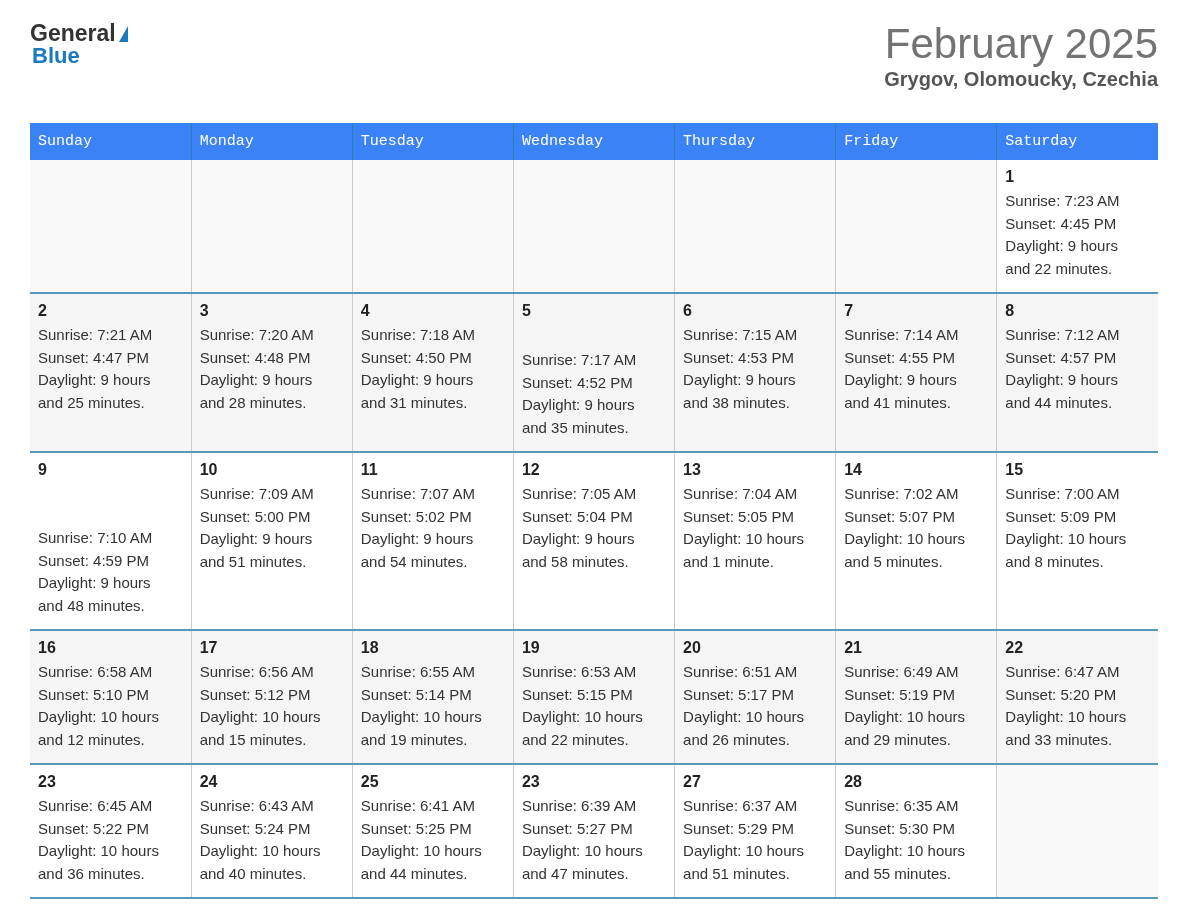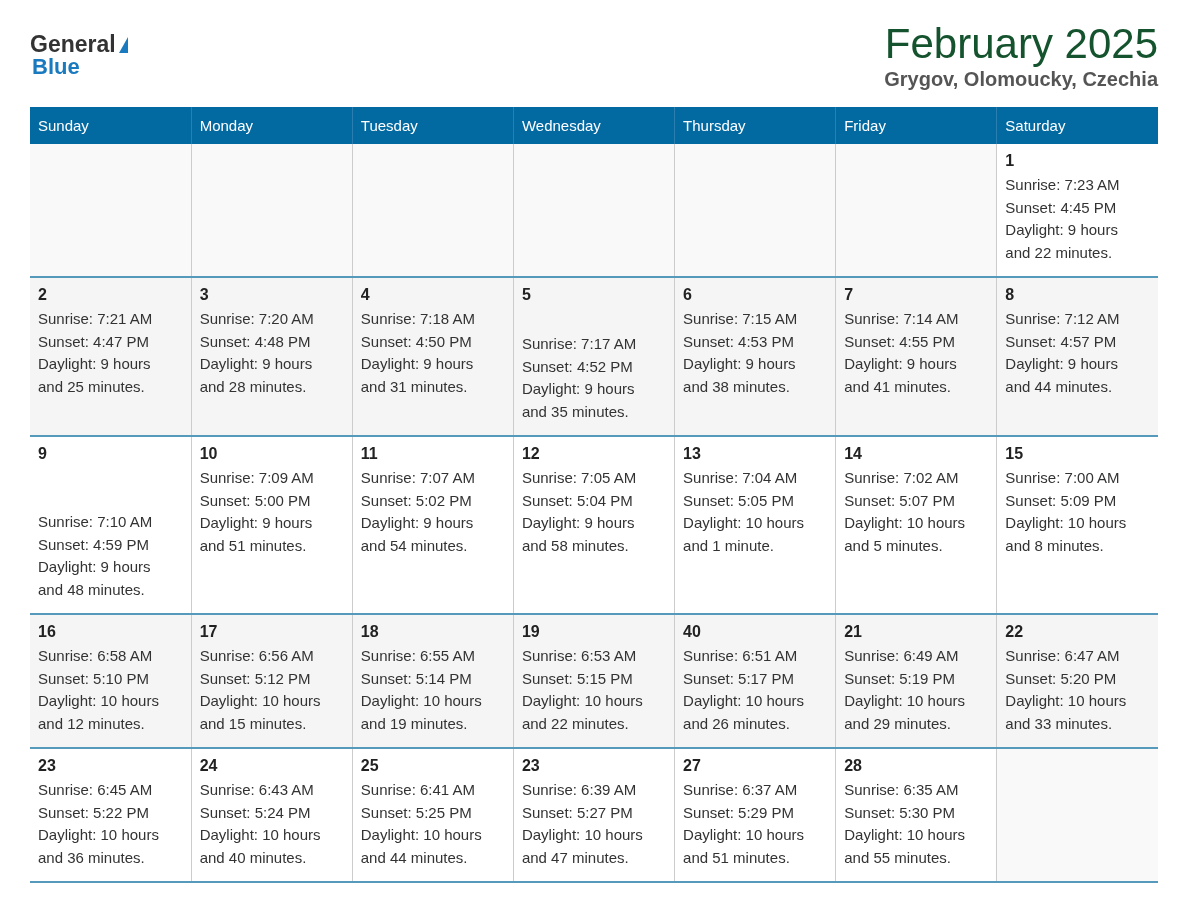--- a/index.html
+++ b/index.html
@@ -5,22 +5,22 @@
     * { box-sizing: border-box; margin: 0; padding: 0; }
     body {
       font-family: Arial, Helvetica, sans-serif;
       background: #fff;
       color: #333;
       padding: 20px 30px;
     }
     .header {
       display: flex;
       justify-content: space-between;
-      align-items: center;
-      margin-bottom: 16px;
+      align-items: flex-start;
+      margin-bottom: 32px;
     }
     .logo {
       display: flex;
       flex-direction: column;
       align-items: flex-start;
     }
     .logo-top {
       font-size: 22px;
       font-weight: bold;
       color: #333;
@@ -32,33 +32,34 @@
       color: #1a7abf;
       margin-top: -4px;
       padding-left: 2px;
     }
     .title-block {
       text-align: right;
     }
     .title-block h1 {
       font-size: 42px;
       font-weight: normal;
-      color: #14532d;
+      color: #737373;
     }
     .title-block h2 {
       font-size: 20px;
       font-weight: bold;
       color: #555;
     }
     .calendar {
       width: 100%;
       border-collapse: collapse;
     }
     .calendar thead tr {
-      background-color: #0369a1;
+      background-color: #3b82f6;
+      font-family: Liberation Mono, monospace;
     }
     .calendar thead th {
       color: #fff;
       padding: 10px 8px;
       text-align: left;
       font-size: 15px;
       font-weight: normal;
       border-right: 1px solid #2a7fb0;
     }
     .calendar thead th:last-child {
@@ -269,21 +270,21 @@
 and 19 minutes.</div>
         </td>
         <td>
           <span class="day-number">19</span>
           <div class="day-info" style="white-space: pre-line;">Sunrise: 6:53 AM
 Sunset: 5:15 PM
 Daylight: 10 hours
 and 22 minutes.</div>
         </td>
         <td>
-          <span class="day-number">40</span>
+          <span class="day-number">20</span>
           <div class="day-info" style="white-space: pre-line;">Sunrise: 6:51 AM
 Sunset: 5:17 PM
 Daylight: 10 hours
 and 26 minutes.</div>
         </td>
         <td>
           <span class="day-number">21</span>
           <div class="day-info" style="white-space: pre-line;">Sunrise: 6:49 AM
 Sunset: 5:19 PM
 Daylight: 10 hours

